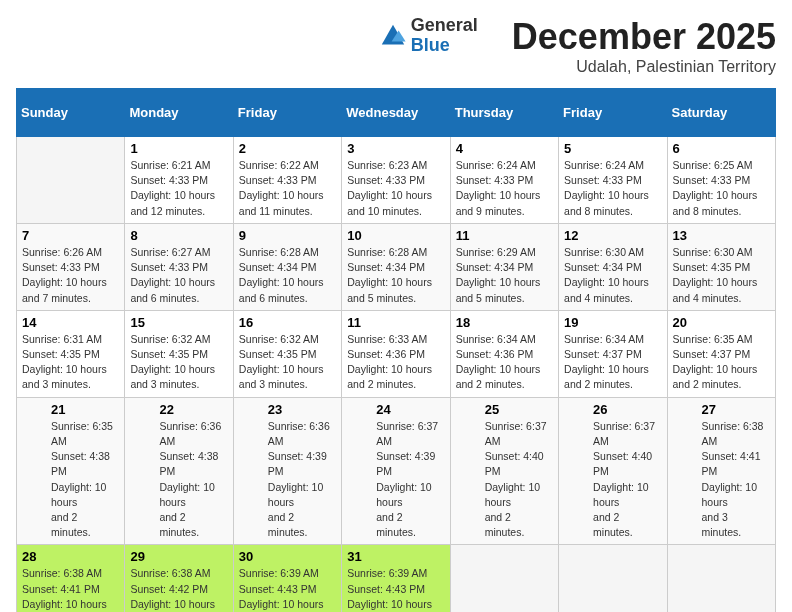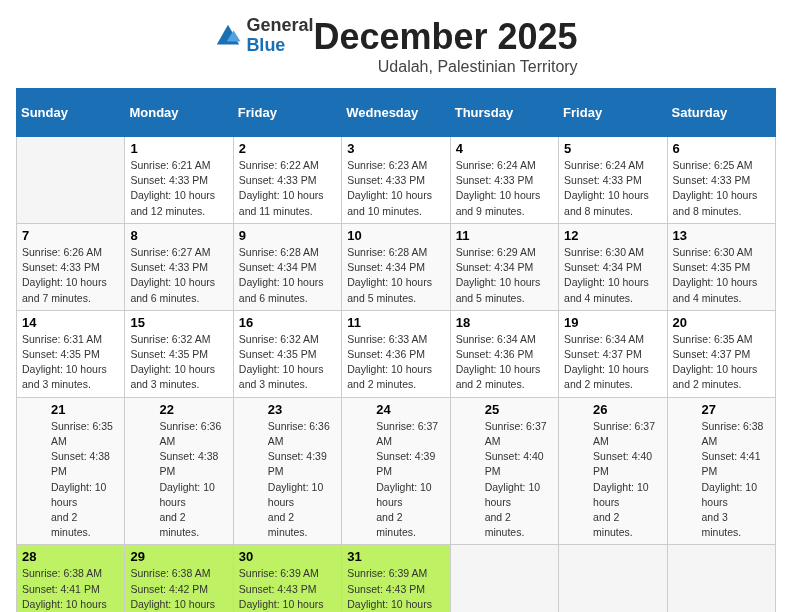--- a/index.html
+++ b/index.html
@@ -5,21 +5,21 @@
     * { box-sizing: border-box; margin: 0; padding: 0; }
     body {
       font-family: Arial, sans-serif;
       background: #fff;
       width: 792px;
       min-height: 612px;
       padding: 16px;
     }
     .header-area {
       display: flex;
-      justify-content: center;
+      justify-content: flex-end;
       align-items: flex-start;
       margin-bottom: 12px;
     }
     .logo {
       display: flex;
       align-items: center;
       gap: 4px;
     }
     .logo-text {
       font-size: 18px;
@@ -32,20 +32,21 @@
       width: 28px;
       height: 28px;
     }
     .title-area {
       text-align: right;
     }
     .month-title {
       font-size: 36px;
       font-weight: bold;
       color: #222;
+      margin-left: 34px;
     }
     .subtitle {
       font-size: 16px;
       color: #444;
     }
     .calendar {
       width: 100%;
       border-collapse: collapse;
       font-size: 11px;
     }

